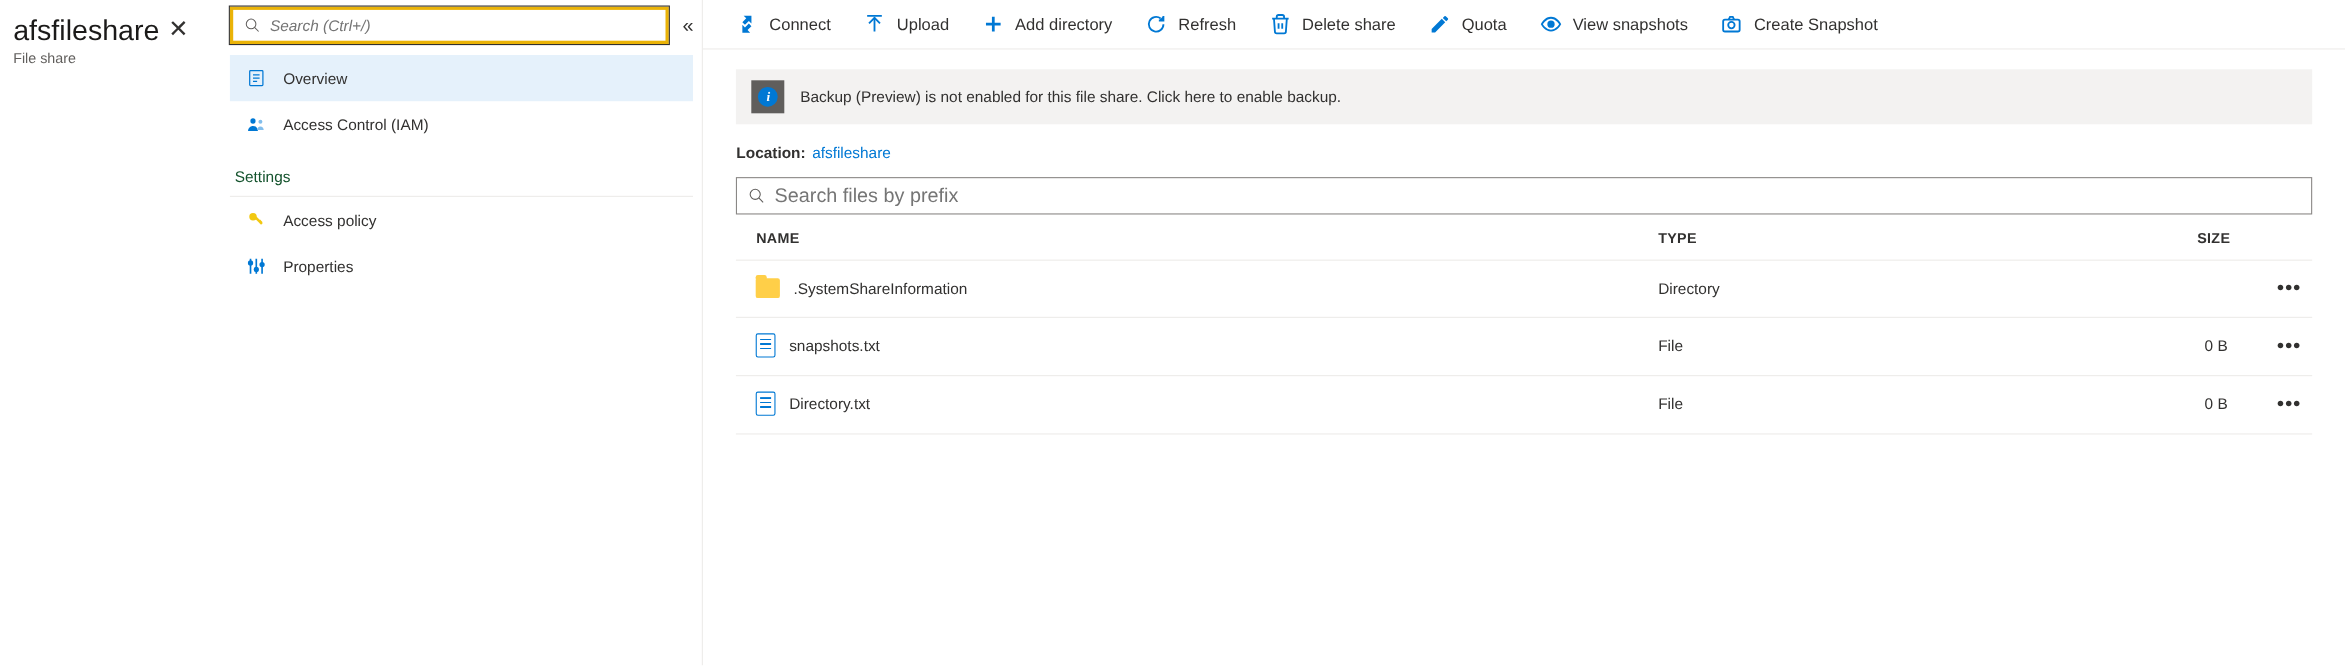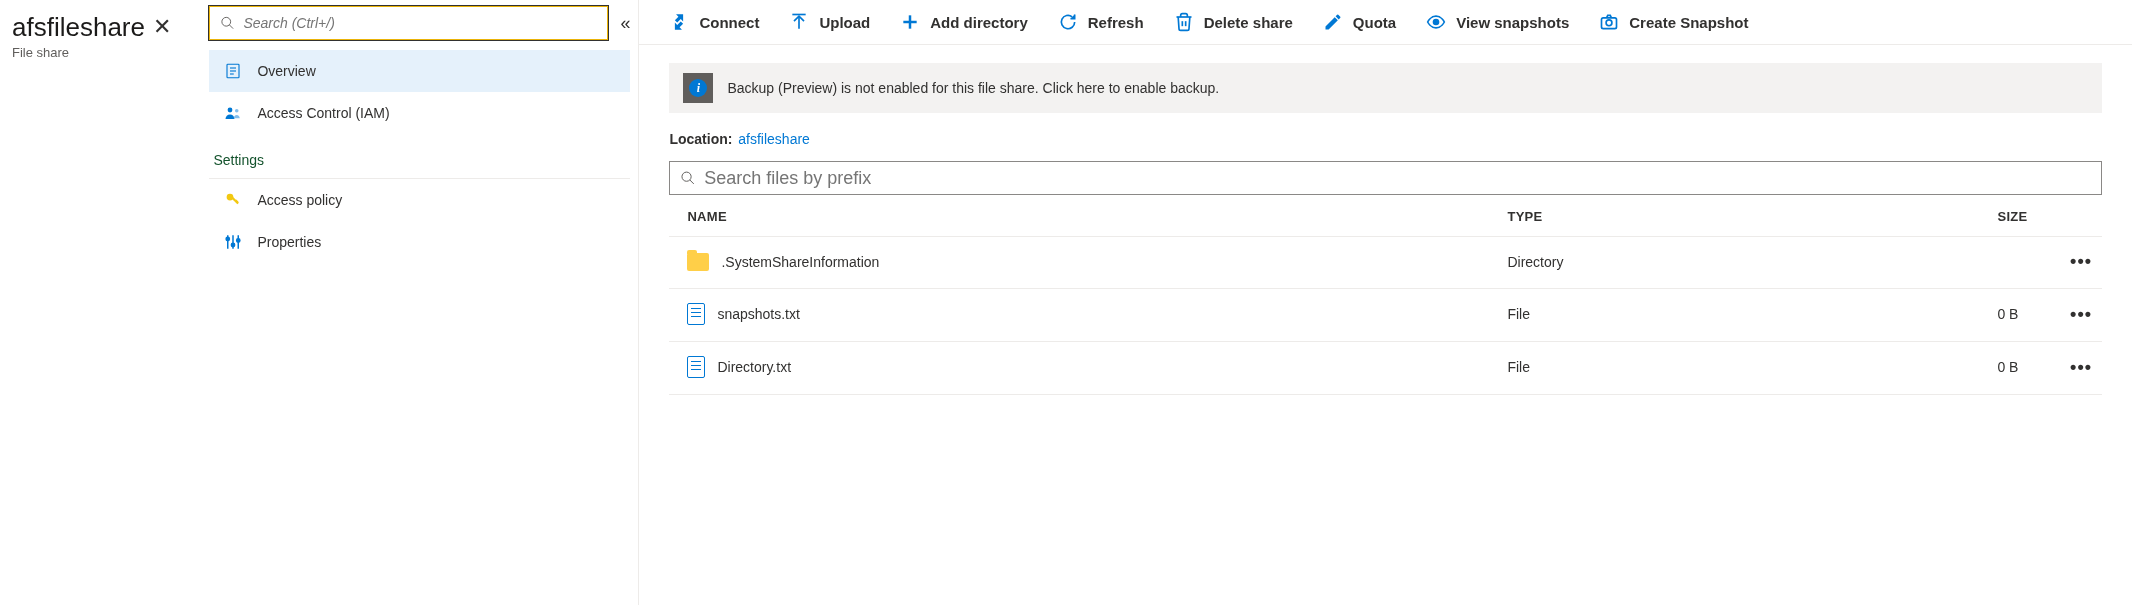--- a/index.html
+++ b/index.html
@@ -43,21 +43,21 @@
     position: relative;
   }
   .search-wrap {
     display: flex;
     align-items: center;
     gap: 12px;
     margin-bottom: 10px;
   }
   .sidebar-search {
     flex: 1;
-    border: 1px solid #eab308;
+    border: 3px solid #eab308;
     height: 34px;
     display: flex;
     align-items: center;
     padding: 0 10px;
     outline: 1px solid #323130;
   }
   .sidebar-search input {
     border: none; outline: none; width: 100%;
     font-style: italic; font-size: 14px; color: #605e5c;
     background: transparent;
@@ -90,21 +90,20 @@
     flex-direction: column;
     padding: 0 0 0 0;
     min-width: 0;
   }
   .toolbar {
     display: flex;
     align-items: center;
     gap: 30px;
     padding: 12px 16px 12px 30px;
     border-bottom: 1px solid #edebe9;
-    font-weight: bold;
   }
   .tool-btn {
     display: inline-flex; align-items: center; gap: 10px;
     font-size: 15px; color: #323130; cursor: pointer;
   }
   .tool-btn .ico { color: #0078d4; display: inline-flex; }
   .ico svg { width: 20px; height: 20px; }
 
   .content-area { padding: 18px 30px 0 30px; }
 
@@ -154,21 +153,21 @@
   .col-actions { flex: 0 0 60px; text-align: right; }
 
   .grid-row {
     display: flex; align-items: center;
     border-bottom: 1px solid #edebe9;
     padding: 14px 10px 16px 18px;
     font-size: 14px; color: #323130;
   }
   .row-name { flex: 0 0 820px; display: flex; align-items: center; gap: 12px; }
   .row-type { flex: 0 0 490px; }
-  .row-size { flex: 1; }
+  .row-size { flex: 1; text-align: center; }
   .row-actions { flex: 0 0 60px; text-align: right; color: #323130; font-size: 18px; letter-spacing: 1px; cursor: pointer; font-weight: 700; }
 
   .folder-icon {
     width: 22px; height: 18px; background: #ffcf48;
     border-radius: 2px; position: relative;
   }
   .folder-icon::before {
     content: ""; position: absolute; top: -3px; left: 0;
     width: 10px; height: 4px; background: #ffcf48; border-radius: 2px 2px 0 0;
   }

